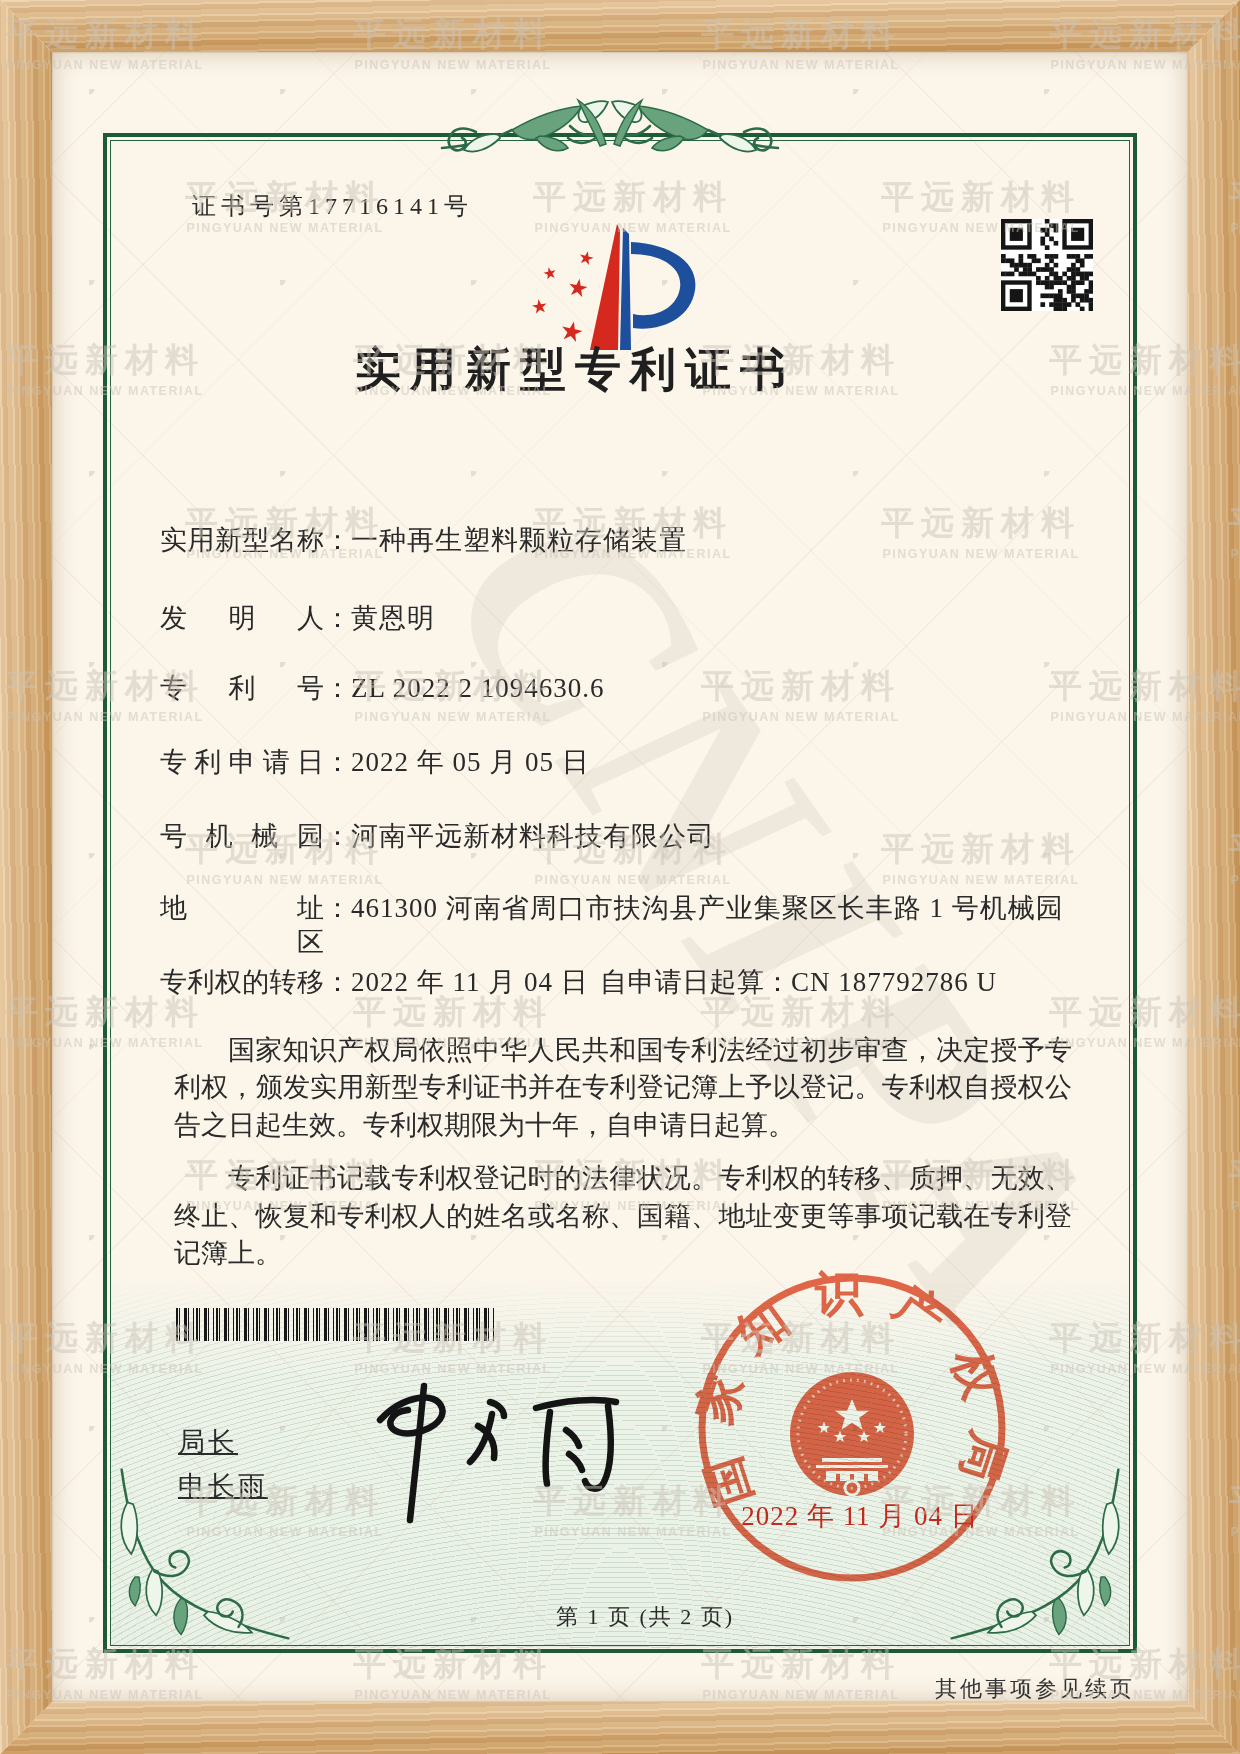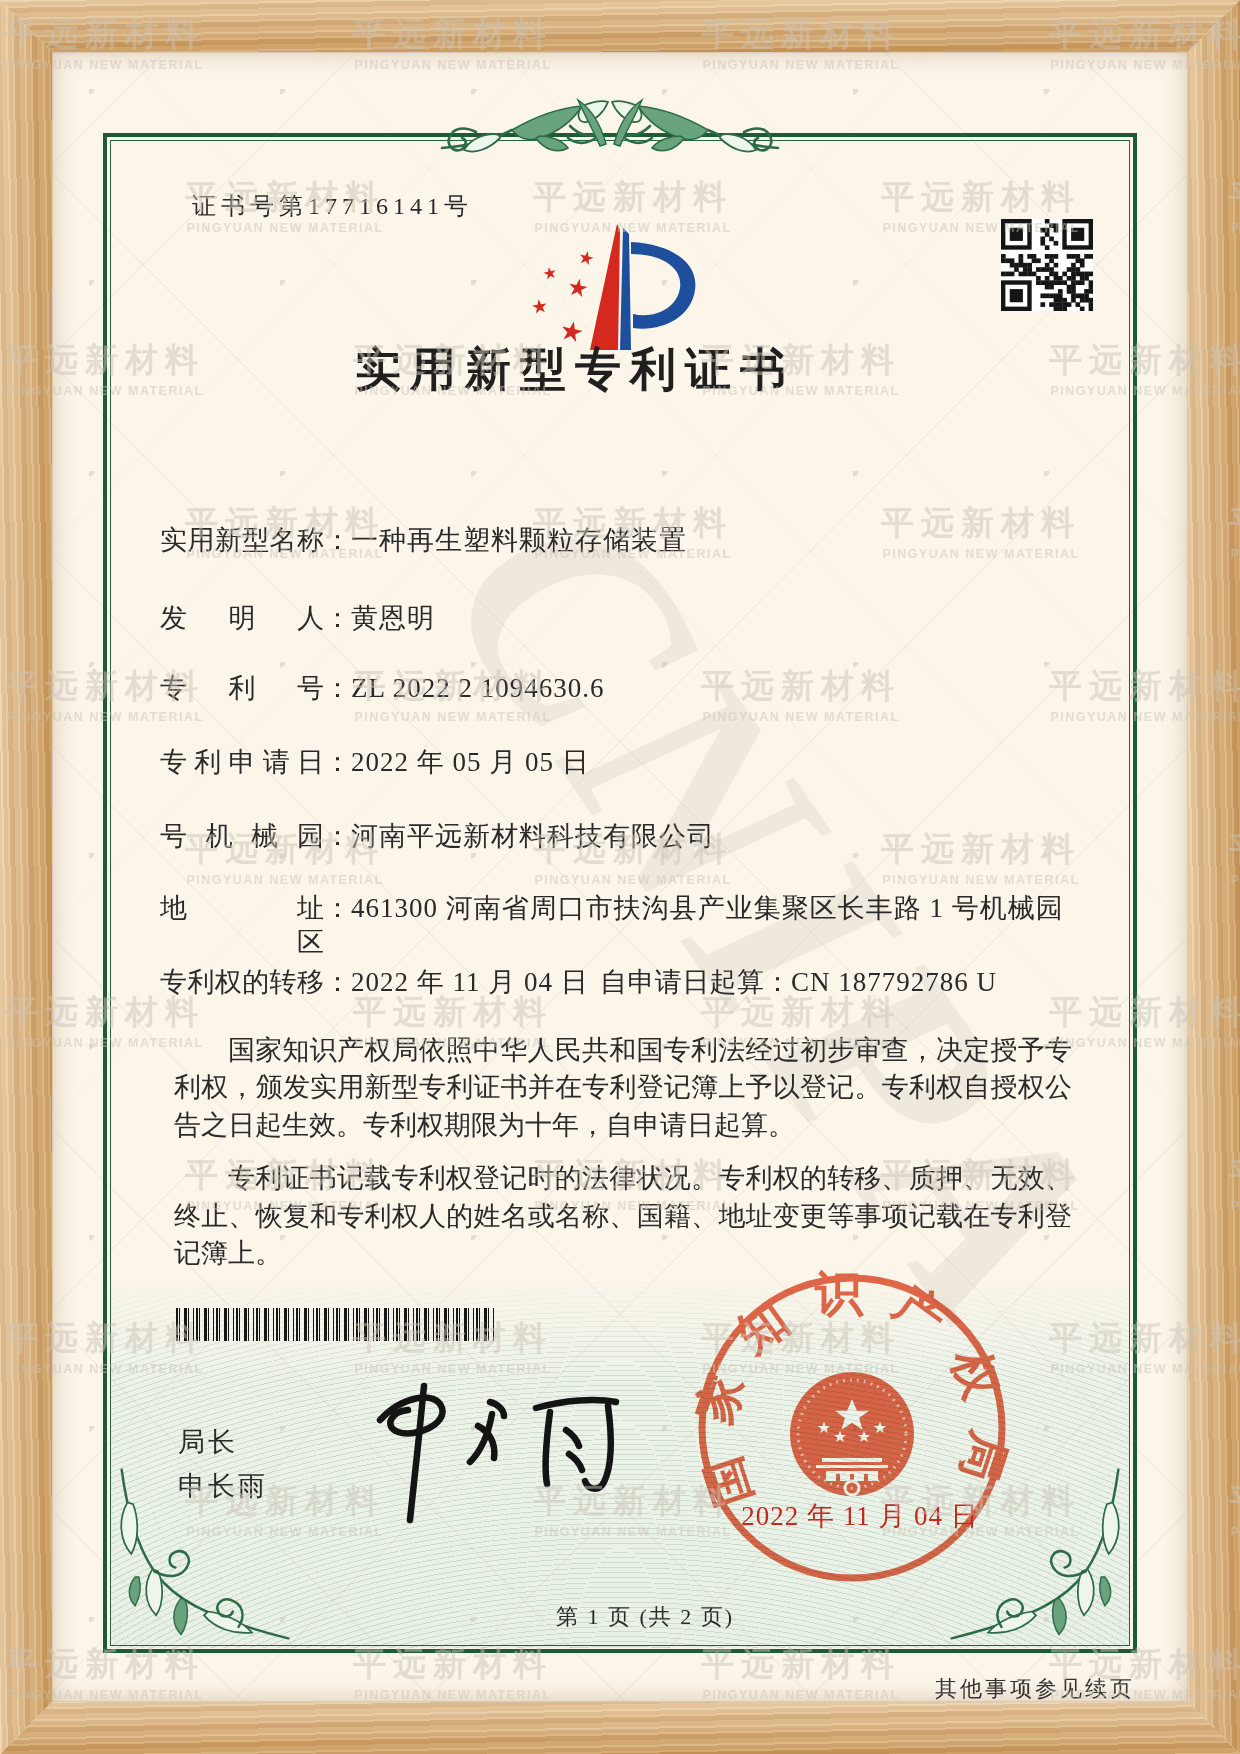--- a/index.html
+++ b/index.html
@@ -60,21 +60,21 @@
   .title{left:63px;top:287px;width:920px;text-align:center;font-size:46px;font-weight:700;letter-spacing:9px;color:#1f1f1f;}
   .row{left:108px;font-size:27px;white-space:nowrap;}
   .row .lbl{display:inline-block;width:164px;text-align:justify;text-align-last:justify;}
   .row .val{letter-spacing:1px;}
   .addr2{left:245px;font-size:27px;}
   .grant2{left:548px;}
   .paras{left:106px;top:964px;width:930px;font-size:27px;line-height:37.4px;text-align:justify;color:#2a2a2a;}
   .paras p{margin:16px;text-indent:2em;}
   .barcode{left:124px;top:1256px;width:318px;height:33px;
       background:repeating-linear-gradient(90deg,#161616 0 2px,rgba(0,0,0,0) 2px 3px,#161616 3px 4px,rgba(0,0,0,0) 4px 8px,#161616 8px 11px,rgba(0,0,0,0) 11px 12px,#161616 12px 13px,rgba(0,0,0,0) 13px 17px,#161616 17px 18px,rgba(0,0,0,0) 18px 20px);}
-  .heiti{font-family:"Liberation Sans","DejaVu Sans",sans-serif;color:#2b2b2b;}
+  .heiti{font-family:"Liberation Sans","DejaVu Sans",sans-serif;color:#2b2b2b;text-decoration:underline;}
   .director-label{left:126px;top:1372px;font-size:27px;letter-spacing:3px;}
   .director-name{left:126px;top:1416px;font-size:27px;letter-spacing:3px;}
   .sig{left:298px;top:1326px;}
   .seal{left:628px;top:1204px;width:344px;height:344px;z-index:12;opacity:.9;mix-blend-mode:multiply;}
   .seal-ring-text{font-size:48px;font-weight:700;letter-spacing:26px;fill:#e25a3a;font-family:"Liberation Serif","DejaVu Serif",serif;}
   .seal-date{left:638px;top:1446px;width:340px;text-align:center;font-size:27px;color:#c3291c;letter-spacing:1px;z-index:13;}
   .page-info{left:103px;top:1550px;width:980px;text-align:center;font-size:22px;letter-spacing:2px;}
   .footer-note{left:103px;top:1622px;width:980px;text-align:right;font-size:22px;letter-spacing:3px;color:#333;}
 
   

